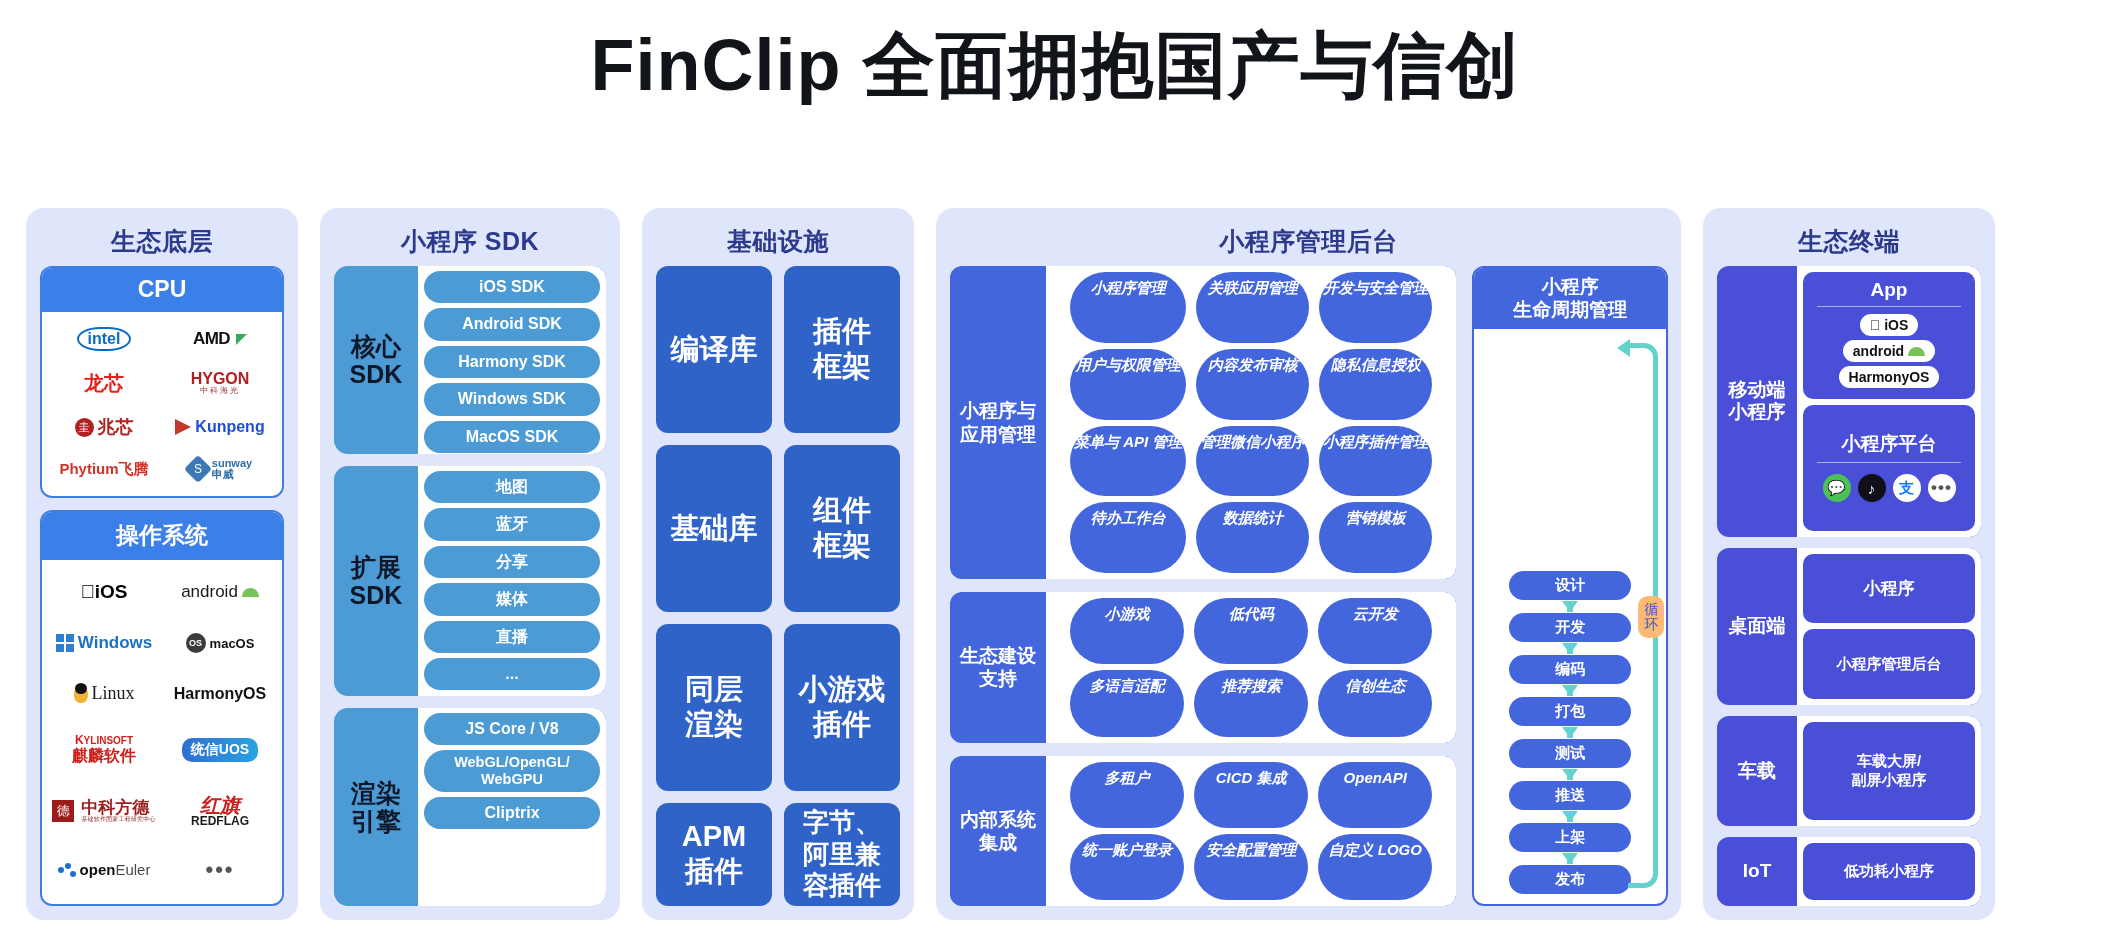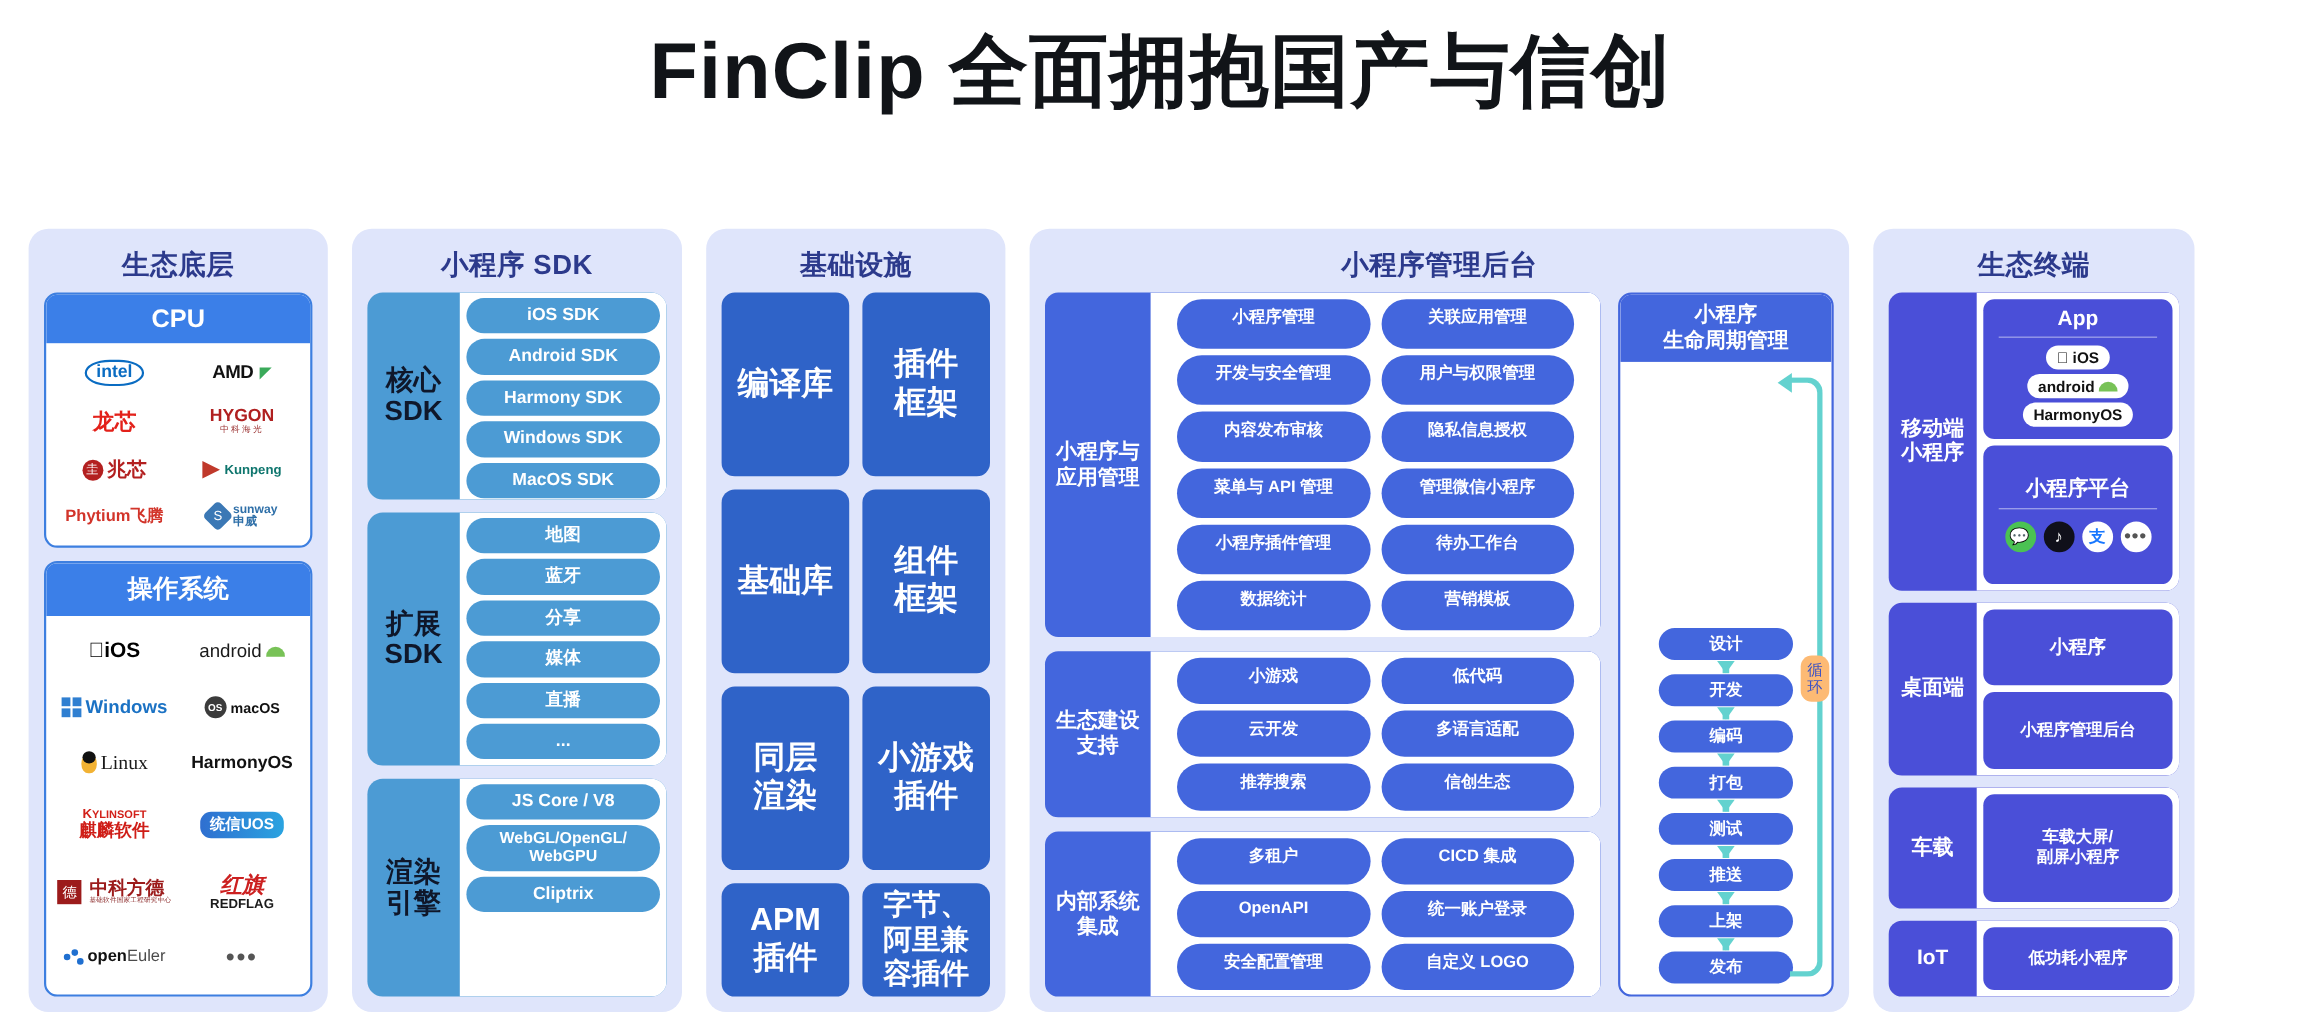--- a/index.html
+++ b/index.html
@@ -73,21 +73,21 @@
   
   .lg-intel { color:#0a6cc2; font-weight:700; font-size:16px;
               border:2px solid #0a6cc2; border-radius:50%/60%; padding:1px 9px; }
   .lg-amd   { color:#111; font-weight:800; font-size:17px; letter-spacing:-.5px; }
   .amd-arrow { width:0;height:0;border-left:11px solid #3aaa5a;border-bottom:11px solid transparent; display:inline-block; margin-left:2px;}
   .lg-loong { color:#e3211a; font-weight:800; font-size:20px; }
   .lg-hygon { color:#b02020; font-weight:800; font-size:16px; line-height:1; text-align:center;}
   .lg-hygon small{display:block;font-size:8px;letter-spacing:2px;font-weight:400;color:#9a3030;}
   .lg-zhaoxin { color:#b32020; font-weight:800; font-size:18px; }
   .zx-badge{display:inline-block;width:19px;height:19px;border-radius:50%;background:#b32020;color:#fff;font-size:11px;line-height:19px;text-align:center;}
-  .lg-kunpeng { color:#0f766e; font-weight:600; font-size:12px; }
+  .lg-kunpeng { color:#1d4ed8; font-weight:600; font-size:16px; }
   .kp-mark{display:inline-block;width:0;height:0;border-left:16px solid #c0392b;border-top:8px solid transparent;border-bottom:8px solid transparent;}
   .lg-phytium { color:#d2342a; font-weight:800; font-size:15px; }
   .lg-sunway { color:#2e6fa8; font-weight:700; font-size:11px; line-height:1.05; text-align:left;}
   .sw-badge{display:inline-block;width:20px;height:20px;background:#3b78b5;color:#fff;border-radius:4px;font-size:12px;line-height:20px;text-align:center;transform:rotate(45deg);}
   .sw-badge span{display:block;transform:rotate(-45deg);}
   .lg-ios { color:#000; font-weight:600; font-size:19px; }
   .lg-android { color:#1a1a1a; font-weight:500; font-size:17px; }
   .and-bot{display:inline-block;width:17px;height:9px;background:#78c257;border-radius:9px 9px 0 0;}
   .lg-win { color:#1b72c4; font-weight:600; font-size:17px; }
   .win-sq{display:inline-grid;grid-template-columns:8px 8px;grid-template-rows:8px 8px;gap:2px;}
@@ -169,22 +169,23 @@
   .admin-left { flex: 1; display: flex; flex-direction: column; gap: 13px; }
   .admin-group { display: flex; background: #4366dd; border-radius: 12px; overflow: hidden; }
   .admin-label {
     width: 96px; flex: none;
     display: flex; align-items: center; justify-content: center;
     color: #fff; font-weight: 800; font-size: 19px; line-height: 1.22;
     text-align: center; padding: 4px 2px;
   }
   .admin-items {
     flex: 1; background: #fff; padding: 6px 24px;
-    display: grid; grid-template-columns: 1fr 1fr; gap: 6px 10px;
+    display: grid; grid-template-columns: 1fr 1fr 1fr; gap: 6px 10px;
     border-radius: 0 10px 10px 0;
+    font-style: italic;
   }
   .pill-admin {
     background: #4366dd; color: #fff; border-radius: 999px;
     text-align: center; font-weight: 700; font-size: 15px;
     padding: 7px 4px; white-space: nowrap;
   }
 
   
   .lifecycle {
     width: 196px; flex: none;

